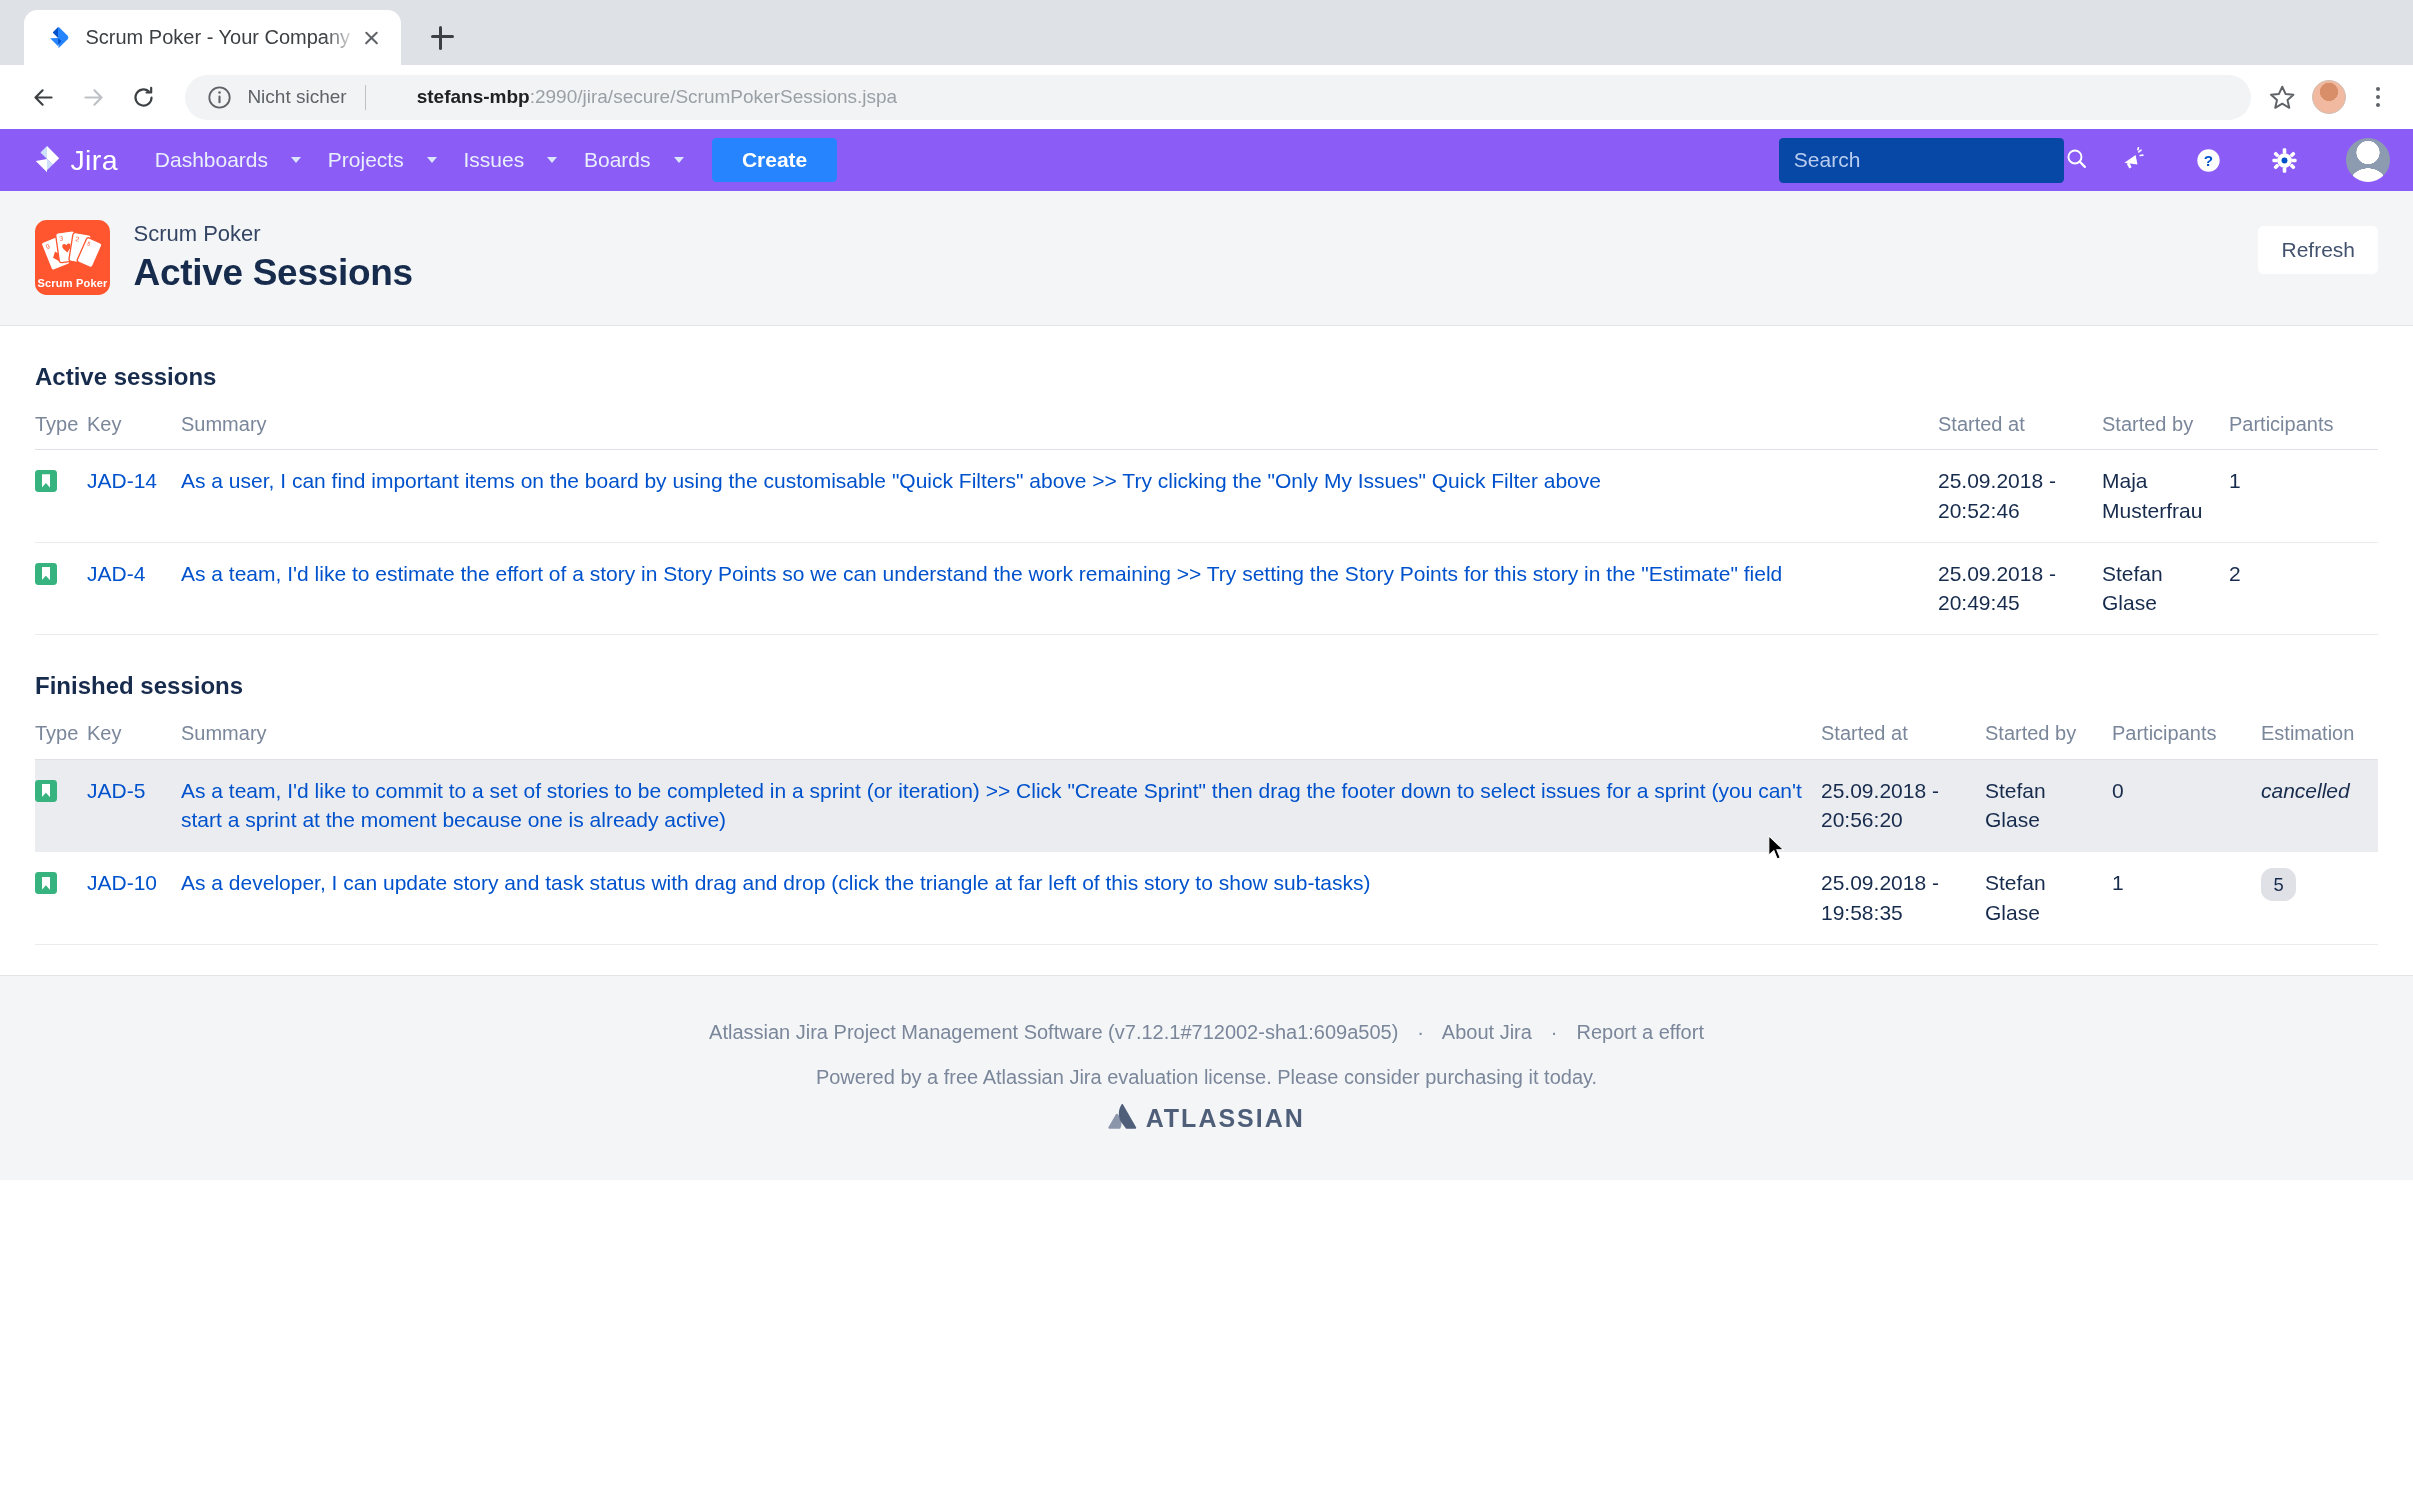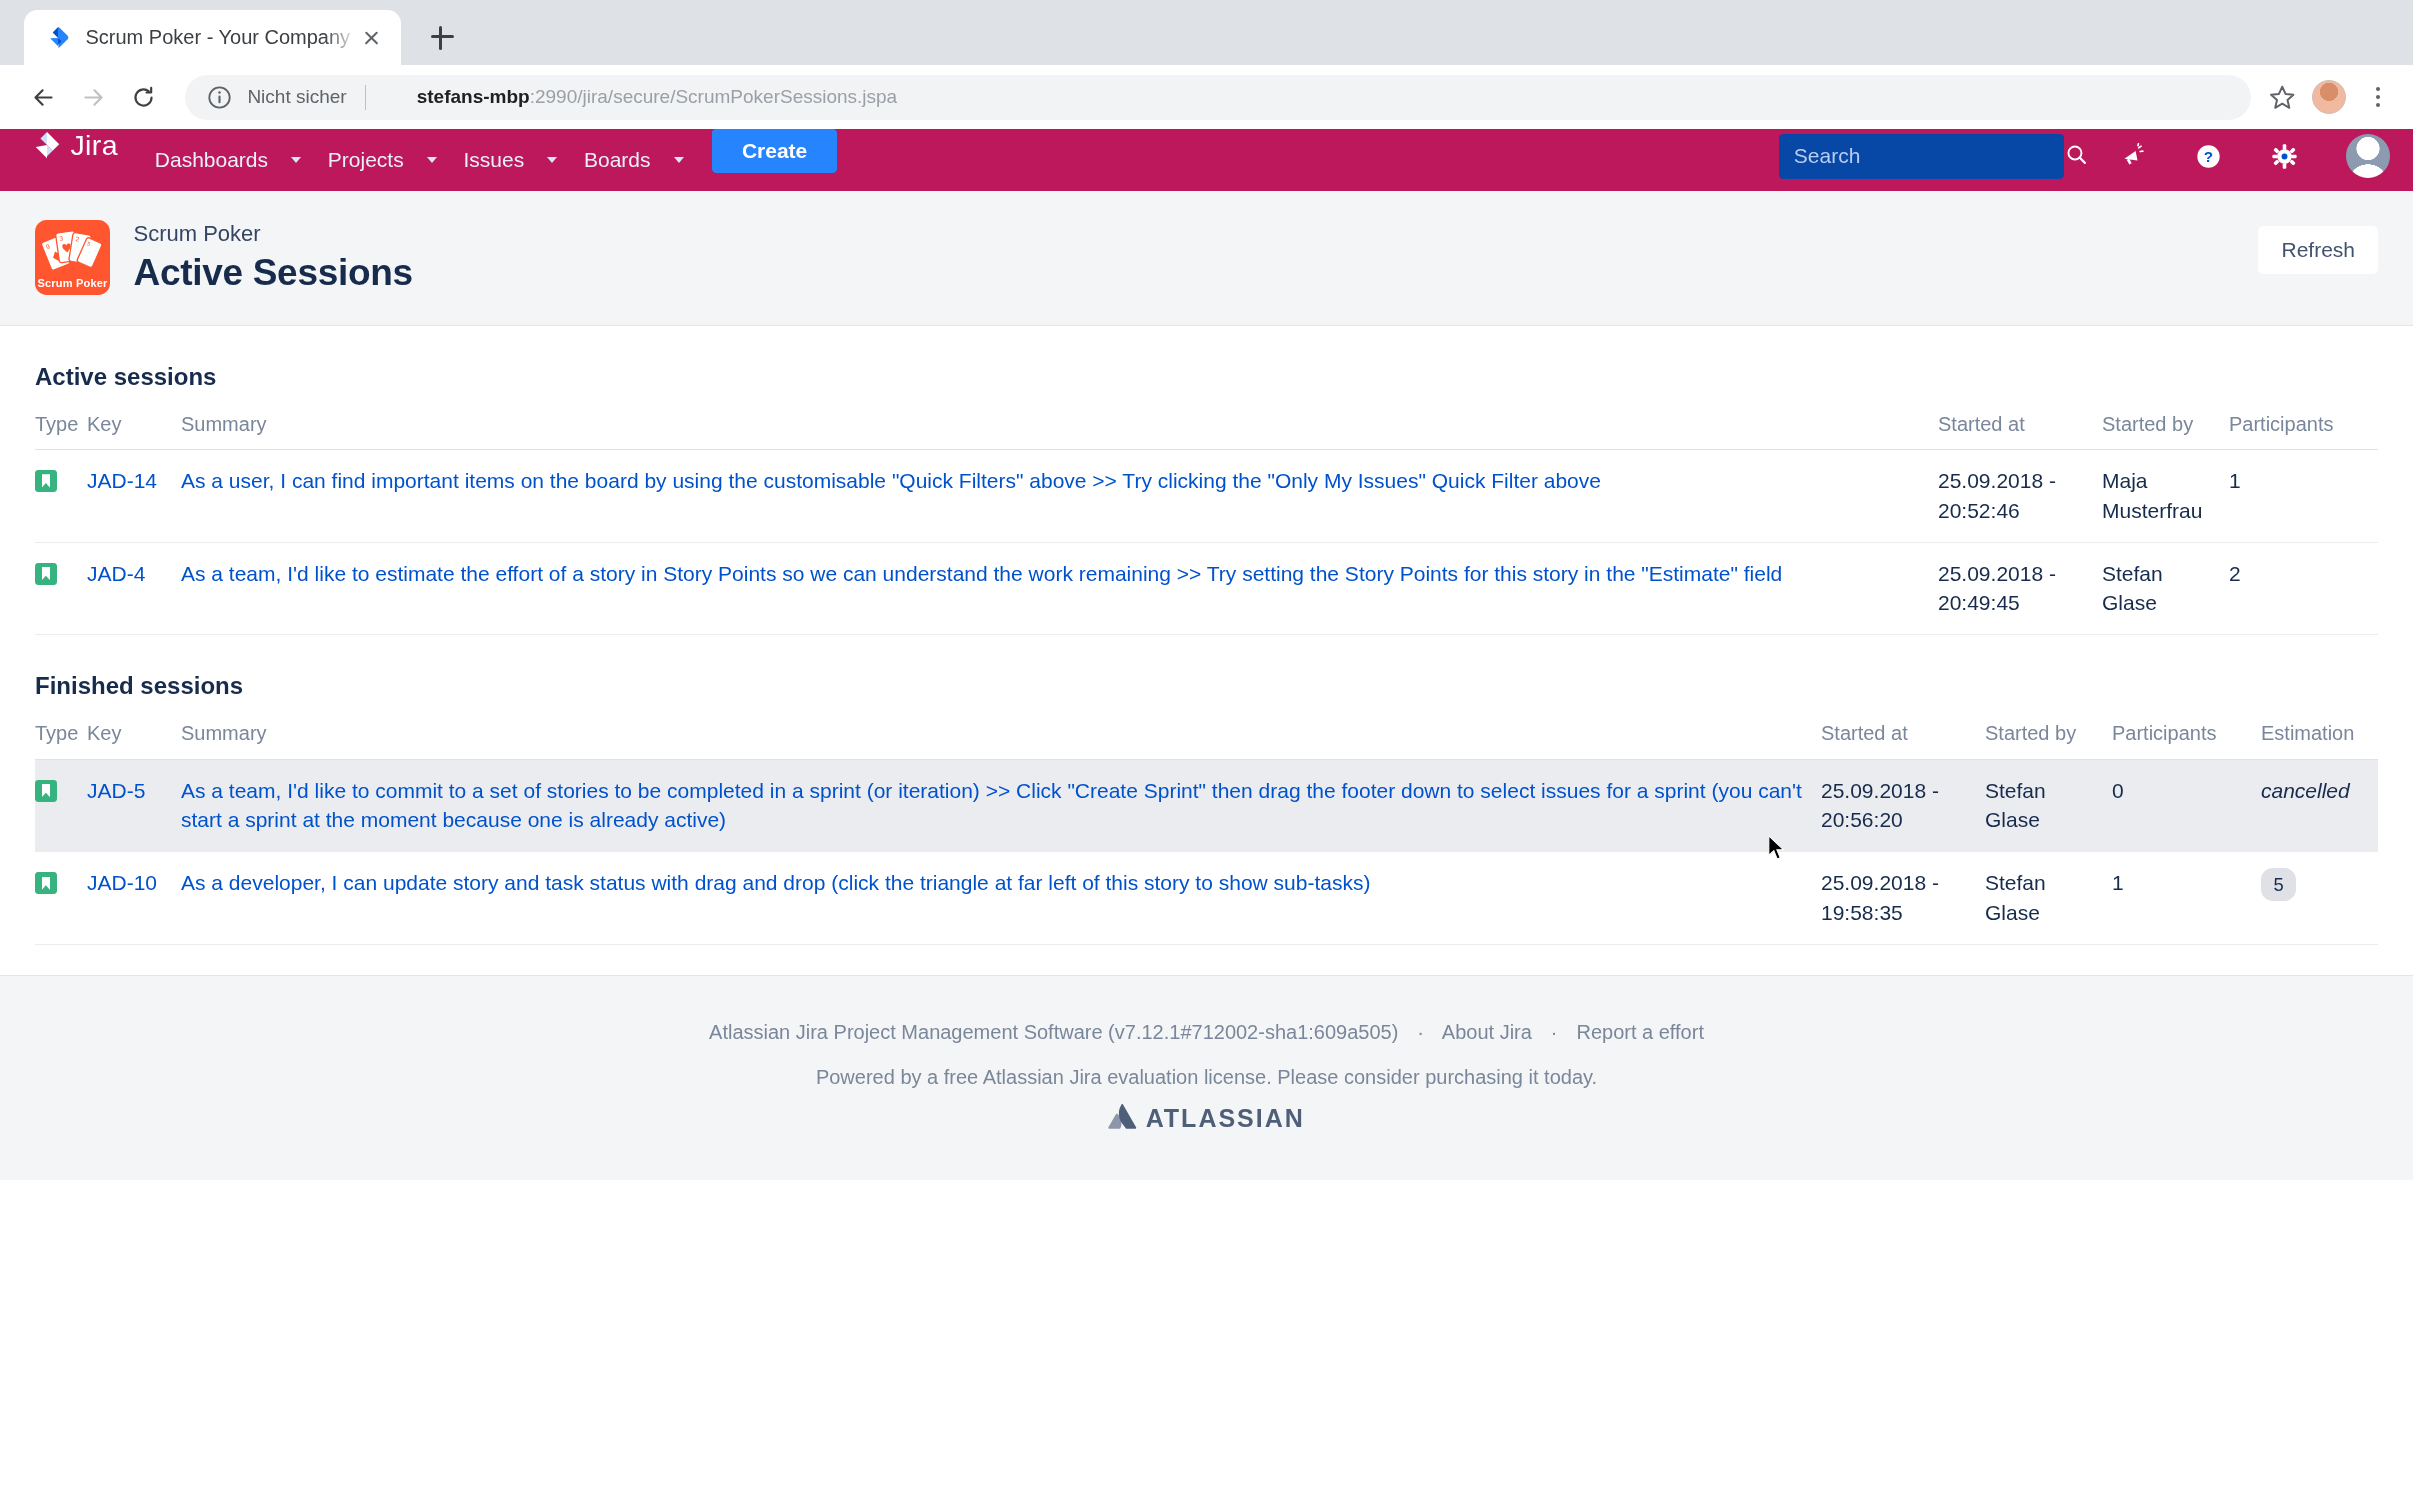--- a/index.html
+++ b/index.html
@@ -57,21 +57,21 @@
     background: radial-gradient(circle at 50% 34%, #d98e6a 0 34%, transparent 35%), #f0b9a0;
     border: 0.8px solid #d0c0b6;
     overflow: hidden;
   }
   .menu-dots { width: 34px; height: 37px; flex: none; display: flex; flex-direction: column;
                align-items: center; justify-content: center; gap: 4.2px; }
   .menu-dots i { width: 4.2px; height: 4.2px; background: #5f6368; border-radius: 50%; display: block; }
 
   
   .jira-nav {
-    height: 62px; background: #be185d; display: flex; align-items: flex-start;
+    height: 62px; background: #8b5cf6; display: flex; align-items: center;
     padding-left: 32px; padding-right: 23.5px;
   }
   .jira-logo { display: flex; align-items: center; margin-right: 23.5px; }
   .jira-logo .mark { width: 30px; height: 30px; margin-right: 8.4px; }
   .jira-logo .word { font-size: 28.5px; color: #ffffff; font-weight: 400; letter-spacing: 0.4px; }
   .nav-item {
     font-size: 21px; color: #e9effb; padding: 0 13.4px; height: 62px;
     display: flex; align-items: center; gap: 23px; white-space: nowrap;
   }
   .caret { width: 0; height: 0; border-left: 5.4px solid transparent; border-right: 5.4px solid transparent;

